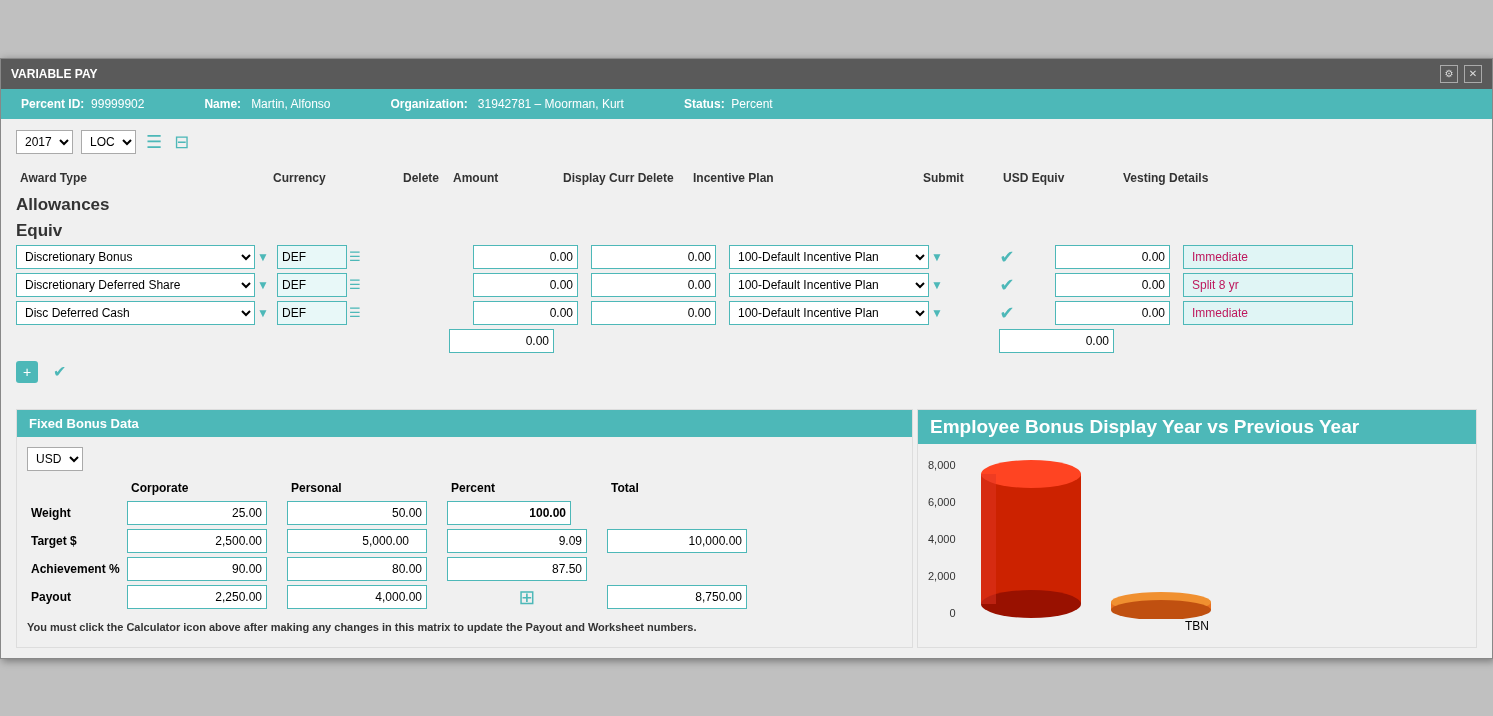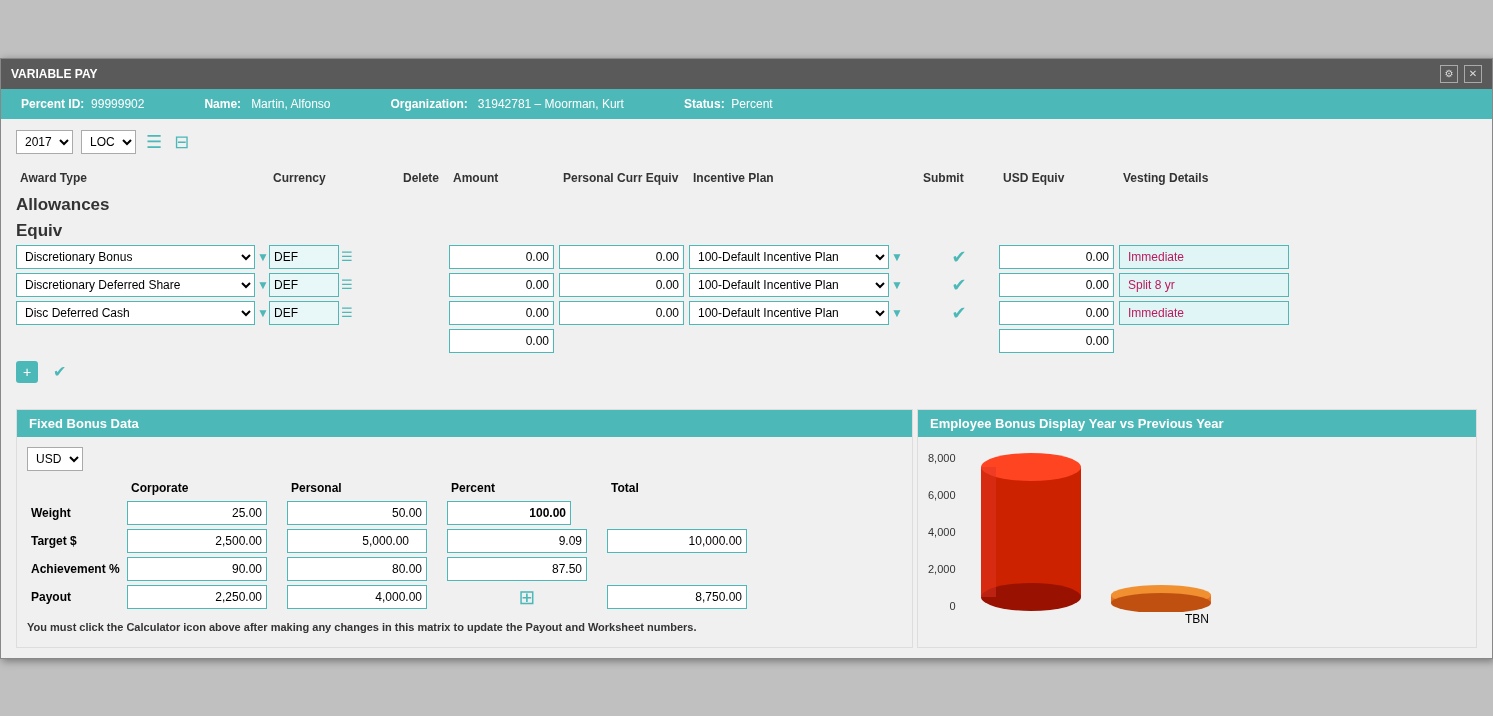--- a/index.html
+++ b/index.html
@@ -11,36 +11,36 @@
     .info-bar { background: #4db8b8; color: white; padding: 8px 20px; display: flex; gap: 60px; font-size: 13px; }
     .info-bar span { font-weight: normal; }
     .info-bar .label { font-weight: bold; }
     .content { padding: 10px 15px; background: #f0f0f0; }
     .toolbar { display: flex; align-items: center; gap: 8px; margin-bottom: 10px; }
     select { border: 1px solid #aaa; padding: 2px 4px; background: white; height: 24px; }
     .icon-btn { background: none; border: none; cursor: pointer; color: #4db8b8; font-size: 16px; padding: 2px; }
     .col-headers { display: grid; grid-template-columns: 253px 130px 50px 110px 130px 230px 80px 120px 180px; gap: 0; padding: 4px 0; color: #333; font-weight: bold; }
     .col-headers div { padding: 2px 4px; }
     .section-label { font-weight: bold; font-size: 17px; color: #333; padding: 2px 0; margin: 2px 0; }
-    .award-row { display: grid; grid-template-columns: 253px 130px 50px 110px 130px 230px 80px 120px 180px; gap: 0; align-items: center; margin-bottom: 4px; }
+    .award-row { display: grid; grid-template-columns: 253px 130px 50px 110px 130px 230px 80px 120px 180px; gap: 8px; align-items: center; margin-bottom: 4px; }
     .award-row input[type="text"] { border: 1px solid #4db8b8; padding: 2px 4px; text-align: right; height: 24px; width: 100%; background: white; }
     .award-row .type-cell { display: flex; align-items: center; gap: 2px; }
     .award-row .type-cell select { flex: 1; border: 1px solid #4db8b8; height: 24px; }
     .award-row .curr-cell { display: flex; align-items: center; gap: 2px; }
     .award-row .curr-cell input { border: 1px solid #4db8b8; height: 24px; width: 80px; background: #e8f8f8; }
     .award-row .curr-cell button { background: none; border: none; cursor: pointer; color: #4db8b8; font-size: 13px; }
     .vesting-btn { background: #e0f5f5; border: 1px solid #4db8b8; padding: 2px 8px; height: 24px; width: 170px; text-align: left; cursor: pointer; color: #be185d; }
     .submit-icon { color: #4db8b8; font-size: 16px; text-align: center; }
     .action-btns { display: flex; gap: 15px; margin: 8px 0; }
     .action-btn { background: #4db8b8; border: none; color: white; width: 22px; height: 22px; display: flex; align-items: center; justify-content: center; cursor: pointer; font-size: 14px; border-radius: 2px; }
     .bottom-section { display: flex; gap: 4px; margin-top: 26px; }
     .fixed-bonus { flex: 1; border: 1px solid #ddd; }
     .fixed-bonus-header { background: #4db8b8; color: white; padding: 6px 12px; font-weight: bold; font-size: 13px; }
     .bonus-chart { width: 560px; border: 1px solid #ddd; }
-    .bonus-chart-header { background: #4db8b8; color: white; padding: 6px 12px; font-weight: bold; font-size: 13px; }
+    .bonus-chart-header { background: #4db8b8; color: white; padding: 6px 12px; font-weight: bold; font-size: 19px; }
     .fixed-bonus-content { padding: 10px; }
     .bonus-toolbar { display: flex; align-items: center; gap: 8px; margin-bottom: 8px; }
     .bonus-col-headers { display: grid; grid-template-columns: 100px 160px 160px 160px 160px; font-weight: bold; margin-bottom: 4px; }
     .bonus-col-headers div { padding: 2px 4px; }
     .bonus-row { display: grid; grid-template-columns: 100px 160px 160px 160px 160px; align-items: center; margin-bottom: 4px; }
     .bonus-row label { padding: 2px 4px; font-weight: bold; }
     .bonus-row input { border: 1px solid #4db8b8; padding: 2px 4px; text-align: right; height: 24px; background: white; width: 140px; }
     .note-text { font-size: 11px; font-weight: bold; margin-top: 8px; color: #333; padding: 4px 0; }
     .chart-content { padding: 10px; display: flex; align-items: flex-end; gap: 10px; }
     .y-axis { display: flex; flex-direction: column; align-items: flex-end; gap: 0; justify-content: space-between; height: 160px; padding-right: 5px; }
@@ -89,21 +89,21 @@
       </select>
       <button class="icon-btn" style="font-size:18px;">☰</button>
       <button class="icon-btn" style="font-size:18px; color:#4db8b8;">⊟</button>
     </div>
 
     <div class="col-headers">
       <div>Award Type</div>
       <div>Currency</div>
       <div>Delete</div>
       <div>Amount</div>
-      <div>Personal Curr Equiv</div>
+      <div>Display Curr Delete</div>
       <div>Incentive Plan</div>
       <div>Submit</div>
       <div>USD Equiv</div>
       <div>Vesting Details</div>
     </div>
 
     <div class="section-label">Allowances</div>
 
     <div class="section-label">Equiv</div>
 

